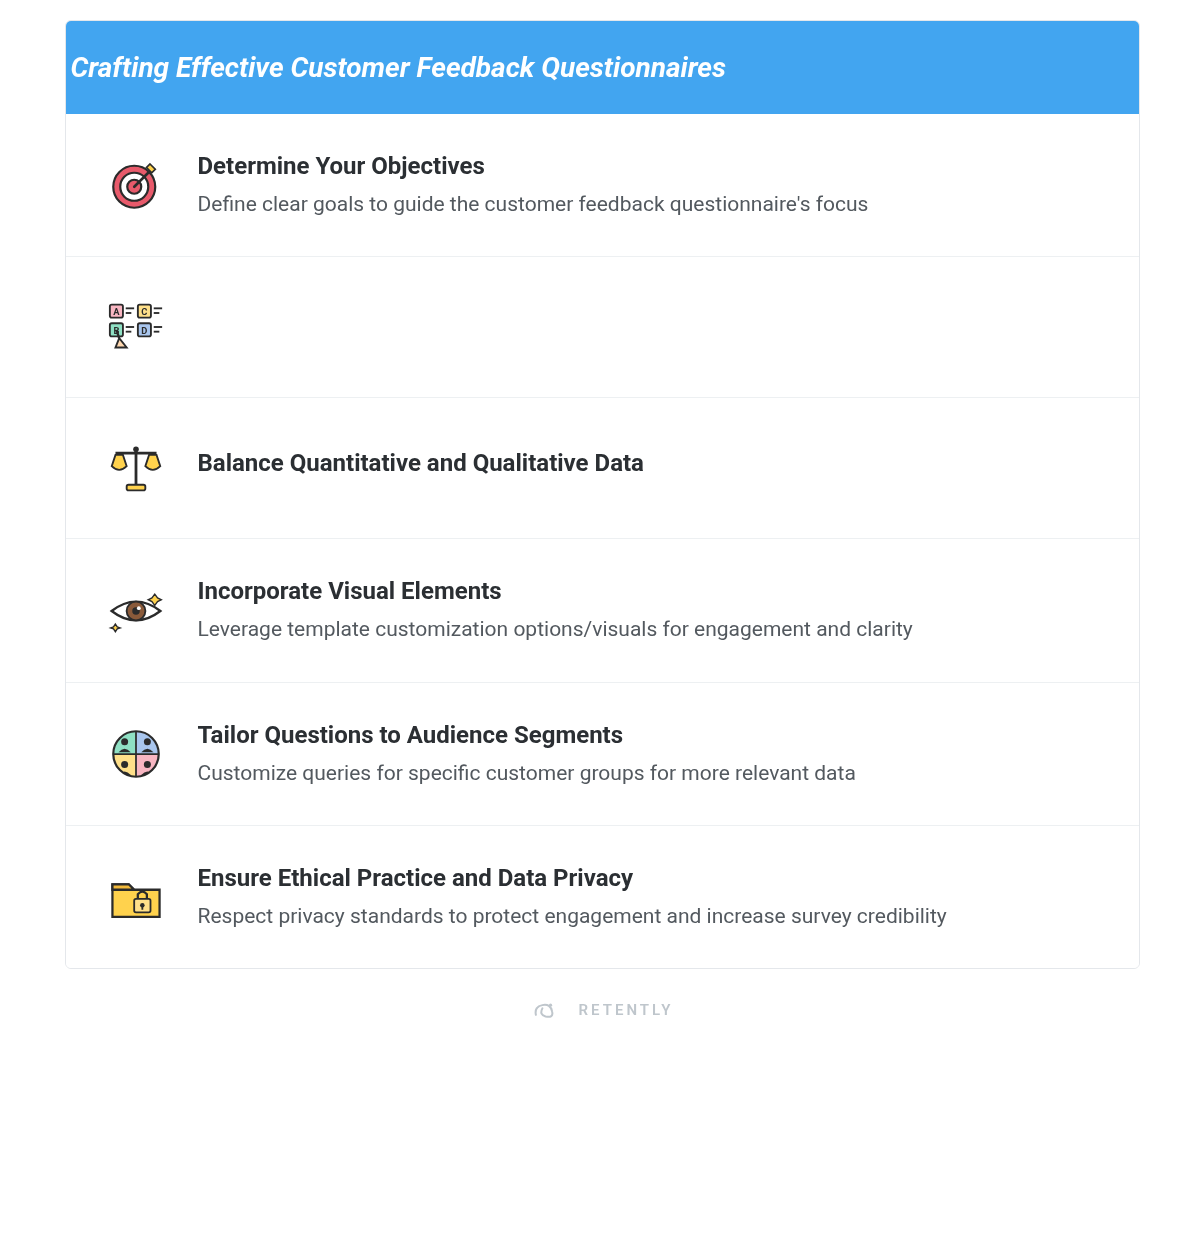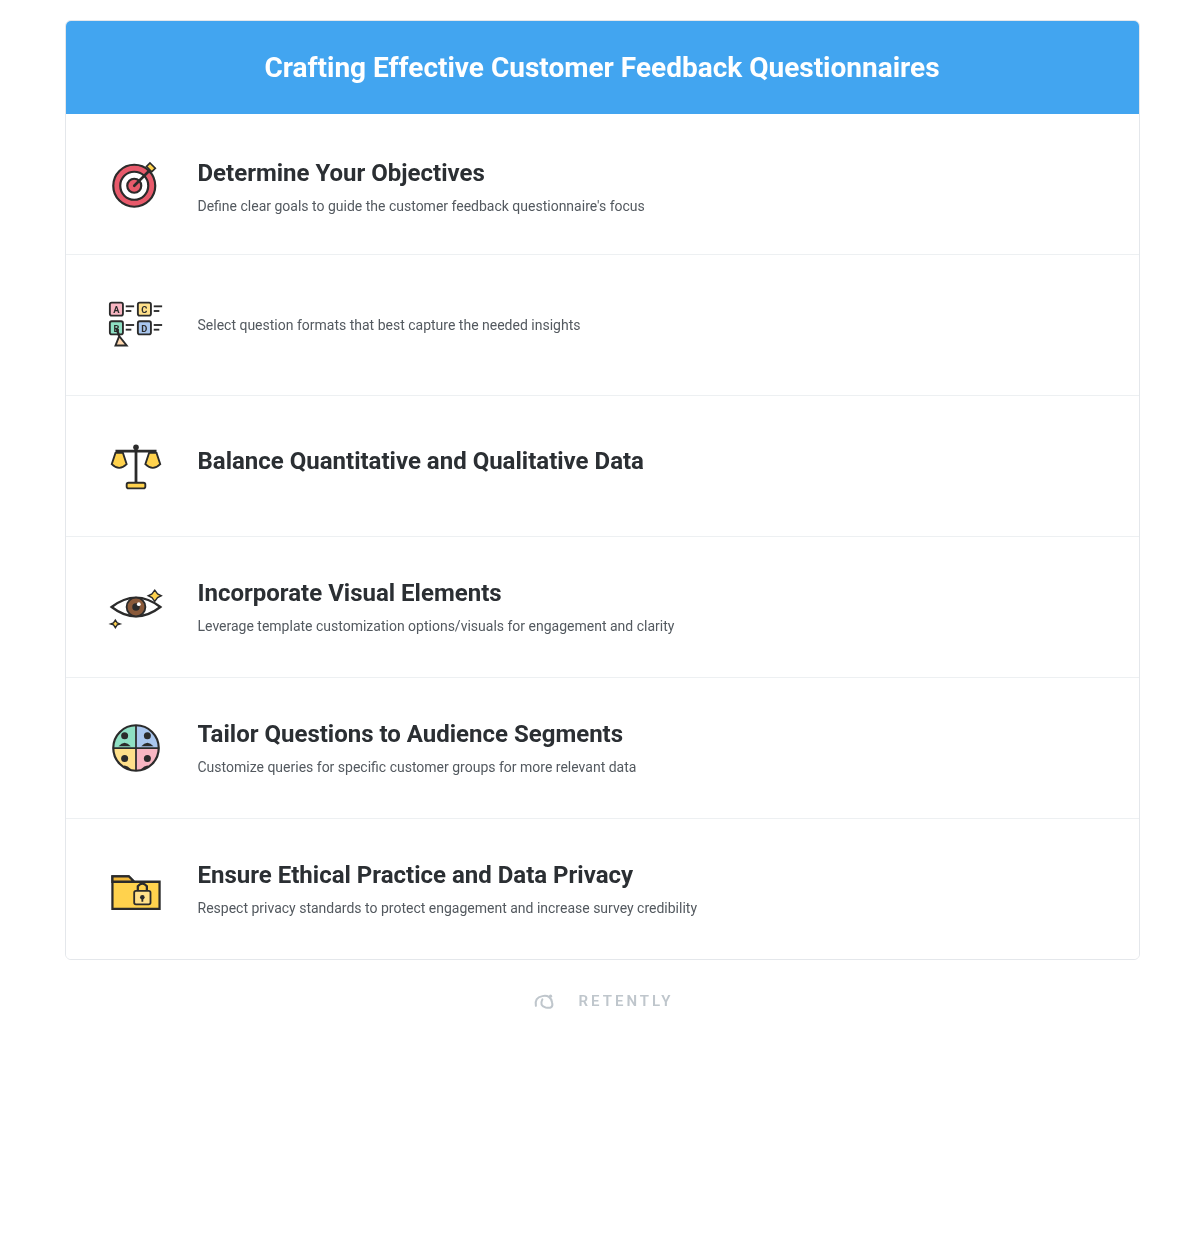--- a/index.html
+++ b/index.html
@@ -12,52 +12,52 @@
       width: 1075px;
       margin: 0 auto;
       border: 1px solid #e4e7eb;
       border-radius: 6px;
       overflow: hidden;
       background: #fff;
     }
     .header {
       background: #42a5f0;
       color: #fff;
-      text-align: center;
-      padding: 30px 20px;
+      padding: 30px 5px;
       font-size: 28px;
       font-weight: 700;
+      font-style: italic;
     }
     .list { display: flex; flex-direction: column; }
     .row {
       display: flex;
       align-items: center;
       gap: 30px;
       padding: 38px 38px;
       border-top: 1px solid #edf0f2;
       background: #fff;
     }
-    .row:first-child { border-top: none; align-items: flex-end; }
+    .row:first-child { border-top: none; }
     .icon-slot {
       width: 64px;
       height: 64px;
       flex: 0 0 64px;
       display: flex;
       align-items: center;
       justify-content: center;
     }
     .text-slot { flex: 1; }
     .row-title {
       font-size: 24px;
       font-weight: 700;
       color: #2b2f33;
       margin-bottom: 10px;
     }
     .row-desc {
-      font-size: 14px;
+      font-size: 21px;
       color: #53595f;
       line-height: 1.35;
     }
     .footer {
       display: flex;
       align-items: center;
       justify-content: center;
       gap: 22px;
       padding: 28px 0 20px;
       color: #bfc6cc;
@@ -110,21 +110,20 @@
           <line x1="21" y1="35" x2="27" y2="35" stroke="#2b2b2b" stroke-width="2"></line>
           <rect x="34" y="26" width="14" height="14" rx="2" fill="#a9c6ee" stroke="#2b2b2b" stroke-width="2"></rect>
           <text x="41" y="37" font-size="10" font-weight="700" text-anchor="middle" fill="#2b2b2b">D</text>
           <line x1="51" y1="30" x2="60" y2="30" stroke="#2b2b2b" stroke-width="2"></line>
           <line x1="51" y1="35" x2="57" y2="35" stroke="#2b2b2b" stroke-width="2"></line>
           <path d="M14 42 L22 52 L10 52 Z" fill="#ffd8b0" stroke="#2b2b2b" stroke-width="2"></path>
           <line x1="14" y1="42" x2="11" y2="33" stroke="#2b2b2b" stroke-width="2.5"></line>
         </svg>
       </div>
       <div class="text-slot">
-        <div class="row-desc">Select question formats that best capture the needed insights</div>
       </div>
     </div>
 
     <div class="row">
       <div class="icon-slot">
         <svg width="60" height="56" viewBox="0 0 64 60">
           <line x1="32" y1="10" x2="32" y2="48" stroke="#2b2b2b" stroke-width="3"></line>
           <line x1="10" y1="14" x2="54" y2="14" stroke="#2b2b2b" stroke-width="3"></line>
           <circle cx="32" cy="10" r="3" fill="#2b2b2b"></circle>
           <path d="M6 28 Q14 36 22 28 L18 16 L10 16 Z" fill="#ffd24d" stroke="#2b2b2b" stroke-width="2"></path>

